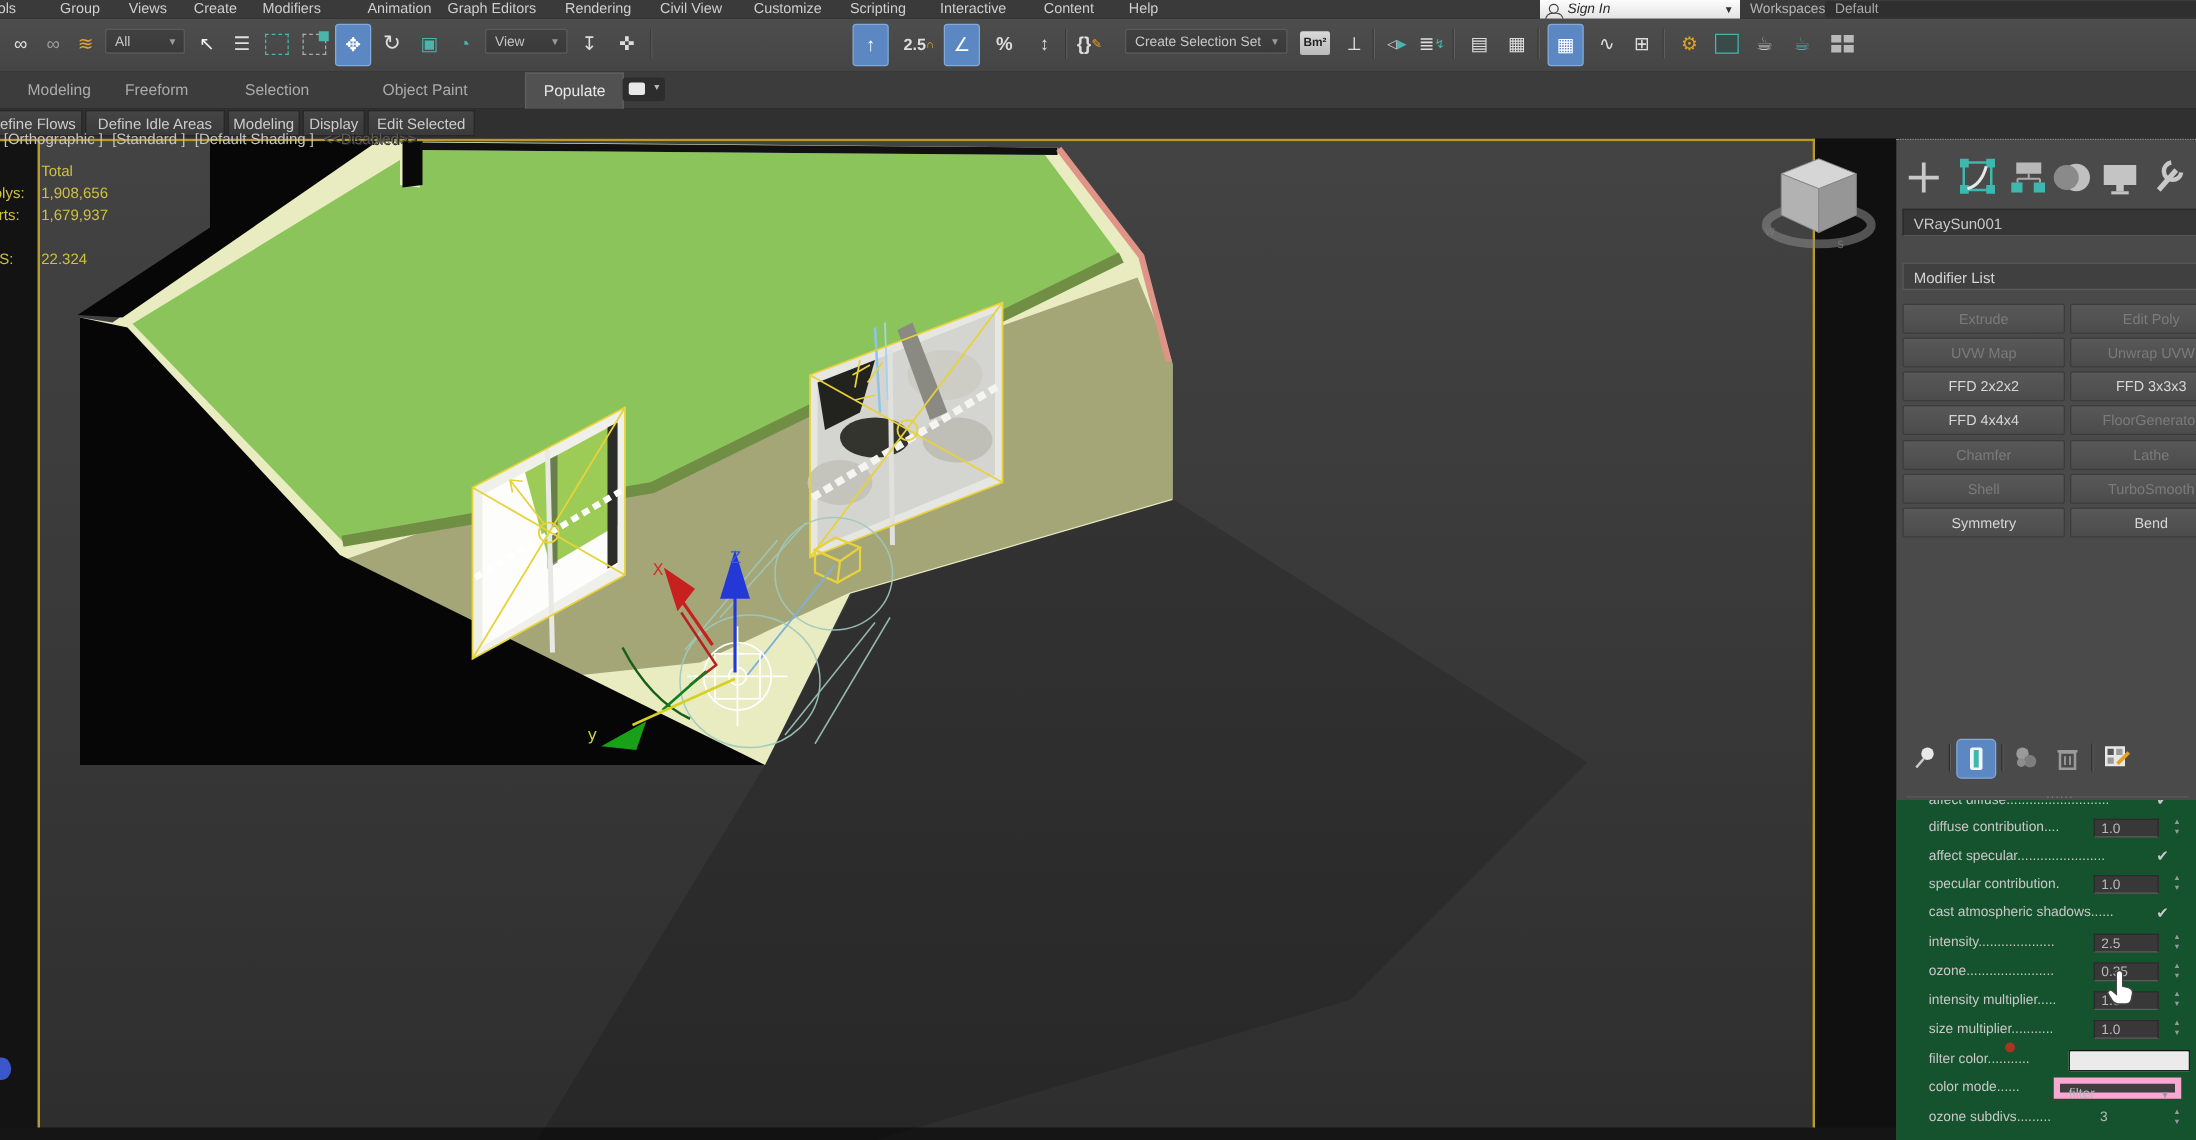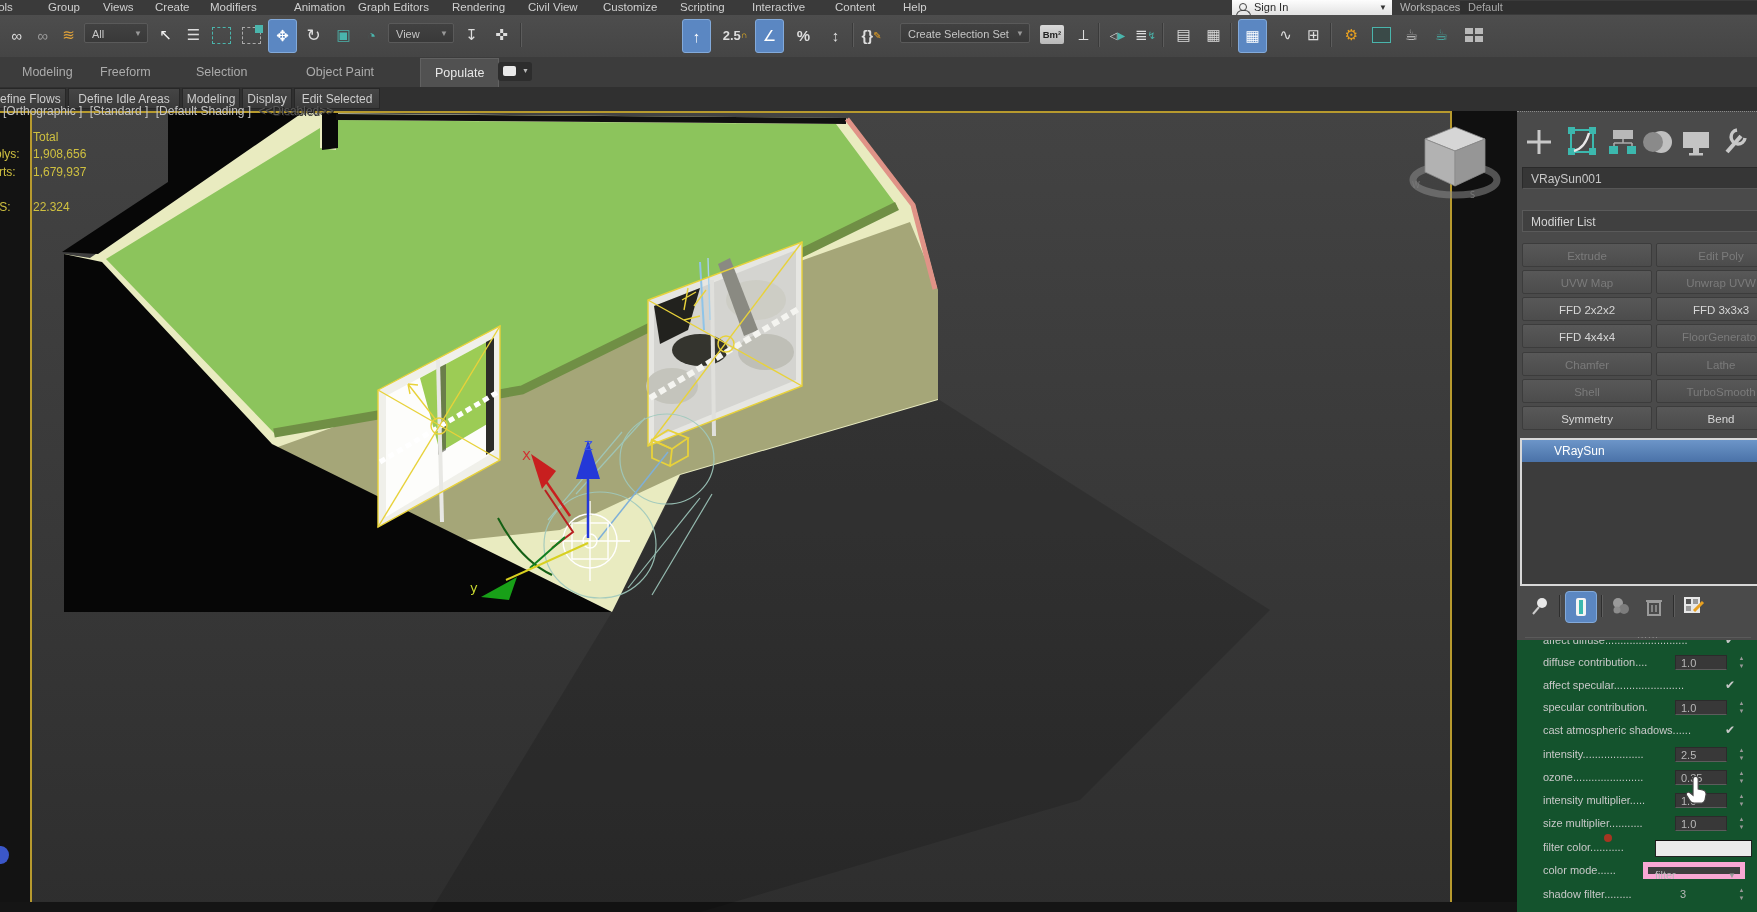--- a/index.html
+++ b/index.html
@@ -2,21 +2,21 @@
 <html><head>
 <meta charset="utf-8">
 <style>
   html,body{margin:0;padding:0;background:#000;width:1757px;height:912px;overflow:hidden;
     font-family:"Liberation Sans","DejaVu Sans",sans-serif;-webkit-font-smoothing:antialiased;}
   .abs{position:absolute;}
   
   #menubar{left:0;top:0;width:1757px;height:15px;background:#3a3a3a;}
   .menu-item{position:absolute;top:0;height:15px;line-height:15px;color:#cfcfcf;font-size:11.5px;white-space:nowrap;}
   #signin{left:1232px;top:0;width:160px;height:15px;background:linear-gradient(#fdfdfd,#e2e2e2);color:#2a2a2a;
-    font-size:11px;line-height:15px;}
+    font-size:11px;line-height:15px;font-style:italic;}
   #signin .head{position:absolute;left:7px;top:3px;width:6px;height:6px;border:1.5px solid #444;border-radius:50%;}
   #signin .body{position:absolute;left:4px;top:10px;width:13px;height:5px;border:1.5px solid #444;border-bottom:none;border-radius:7px 7px 0 0;}
   #signin .lbl{position:absolute;left:22px;top:0;}
   #signin .dd{position:absolute;right:5px;top:0;color:#333;font-size:8px;}
   .ws-label{left:1400px;top:0;color:#b5b5b5;font-size:11px;line-height:15px;}
   .ws-field{left:1460px;top:1px;width:297px;height:13px;background:#2f2f2f;color:#a8a8a8;font-size:11px;line-height:13px;padding-left:8px;}
   #toolbar{left:0;top:15px;width:1757px;height:42px;background:linear-gradient(#4d4d4d,#454545);border-bottom:1px solid #383838;}
   .tbi{position:absolute;top:4px;width:27px;height:32px;display:flex;align-items:center;justify-content:center;
     color:#ddd;font-size:15px;}
   .tbi.active{background:#5b87c2;border:1px solid #83aada;border-radius:3px;color:#fff;}
@@ -384,23 +384,20 @@
   <div class="mbtn" style="left:139px;top:185px;width:130px">FFD 3x3x3</div>
   <div class="mbtn" style="left:5px;top:212px;width:130px">FFD 4x4x4</div>
   <div class="mbtn dim" style="left:139px;top:212px;width:130px">FloorGenerator</div>
   <div class="mbtn dim" style="left:5px;top:240px;width:130px">Chamfer</div>
   <div class="mbtn dim" style="left:139px;top:240px;width:130px">Lathe</div>
   <div class="mbtn dim" style="left:5px;top:267px;width:130px">Shell</div>
   <div class="mbtn dim" style="left:139px;top:267px;width:130px">TurboSmooth</div>
   <div class="mbtn" style="left:5px;top:294px;width:130px">Symmetry</div>
   <div class="mbtn" style="left:139px;top:294px;width:130px">Bend</div>
 
-  <div id="stackbox">
-    <div id="stackrow">VRaySun</div>
-  </div>
 
   <div class="stkicon" style="left:8px">
     <svg width="20" height="20">
         <circle cx="12" cy="7" r="5" fill="#e8e8e8"></circle>
         <line x1="9" y1="11" x2="3" y2="18" stroke="#ccc" stroke-width="2"></line>
       </svg>
     </div>
   <div class="vdiv" style="left:42px"></div>
   <div class="stkicon active" style="left:48px">
     <svg width="16" height="20">
@@ -482,21 +479,21 @@
       </div>
     <div class="prow" style="top:198px">
       <span class="plabel">filter color...........</span>
       <span class="pswatch"></span>
       </div>
     <div class="prow" style="top:221px">
       <span class="plabel">color mode......</span>
       <span class="pdrop"><span>filter</span><span class="arr">▼</span></span>
       </div>
     <div class="prow" style="top:245px">
-      <span class="plabel">shadow filter.........</span>
+      <span class="plabel">ozone subdivs.........</span>
       <span class="pval" style="background:none;border:none">3</span>
       <span class="pspin">▲<br>▼</span>
       </div>
   </div>
 </div>
 
 <div id="reddot"></div>
 
 <svg class="abs" style="left:1684px;top:776px;z-index:60" width="26" height="30">
   <path d="M9,3 a2.6,2.6 0 0 1 5.2,0 v10 l4.5,1 a4.5,4.5 0 0 1 3.4,4.4 l-1,5.2 a4.6,4.6 0 0 1 -4.5,3.6 h-6.4 a5.5,5.5 0 0 1 -4.4,-2.6 L2.6,19.4 a2.2,2.2 0 0 1 3.4,-2.7 l3,2.6 Z" fill="#ffffff" stroke="#444" stroke-width="1.2"></path>

